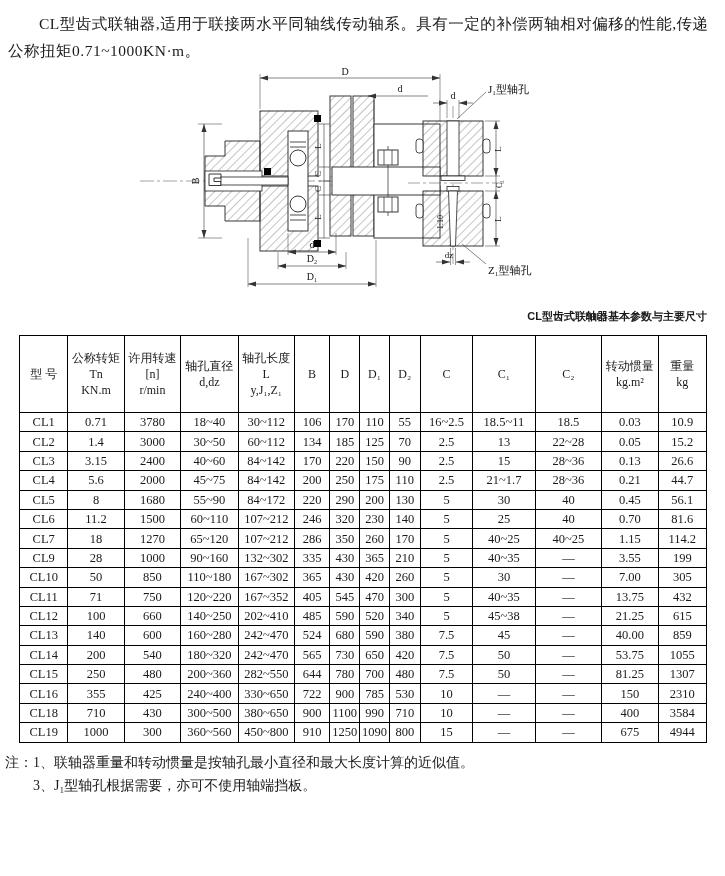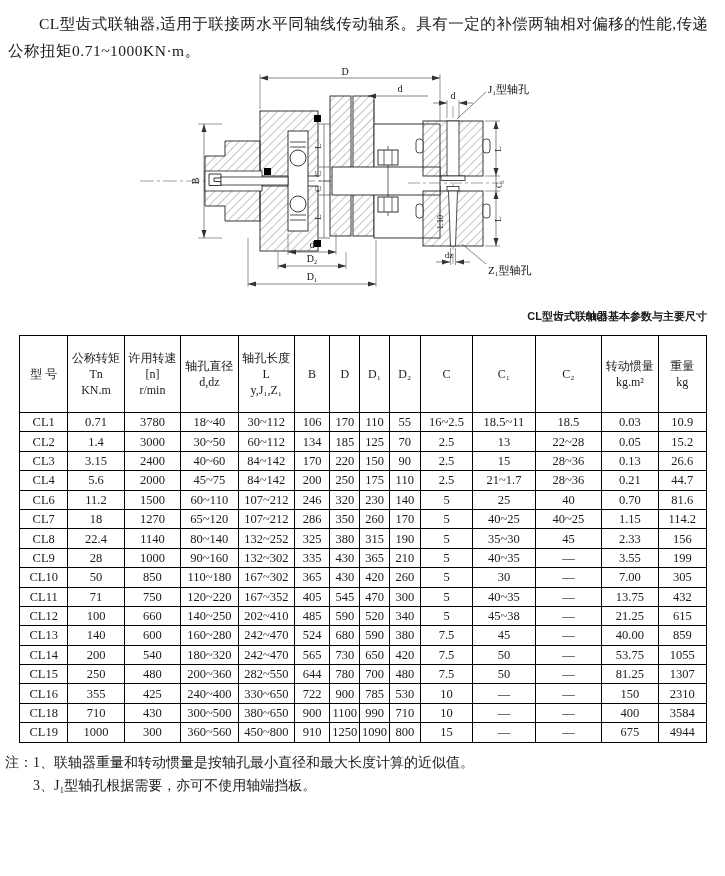--- a/index.html
+++ b/index.html
@@ -260,20 +260,36 @@
           <td>250</td>
           <td>175</td>
           <td>110</td>
           <td>2.5</td>
           <td>21~1.7</td>
           <td>28~36</td>
           <td>0.21</td>
           <td>44.7</td>
         </tr>
         <tr>
+          <td>CL5</td>
+          <td>8</td>
+          <td>1680</td>
+          <td>55~90</td>
+          <td>84~172</td>
+          <td>220</td>
+          <td>290</td>
+          <td>200</td>
+          <td>130</td>
+          <td>5</td>
+          <td>30</td>
+          <td>40</td>
+          <td>0.45</td>
+          <td>56.1</td>
+        </tr>
+        <tr>
           <td>CL6</td>
           <td>11.2</td>
           <td>1500</td>
           <td>60~110</td>
           <td>107~212</td>
           <td>246</td>
           <td>320</td>
           <td>230</td>
           <td>140</td>
           <td>5</td>
@@ -290,36 +306,20 @@
           <td>107~212</td>
           <td>286</td>
           <td>350</td>
           <td>260</td>
           <td>170</td>
           <td>5</td>
           <td>40~25</td>
           <td>40~25</td>
           <td>1.15</td>
           <td>114.2</td>
-        </tr>
-        <tr>
-          <td>CL8</td>
-          <td>22.4</td>
-          <td>1140</td>
-          <td>80~140</td>
-          <td>132~252</td>
-          <td>325</td>
-          <td>380</td>
-          <td>315</td>
-          <td>190</td>
-          <td>5</td>
-          <td>35~30</td>
-          <td>45</td>
-          <td>2.33</td>
-          <td>156</td>
         </tr>
         <tr>
           <td>CL9</td>
           <td>28</td>
           <td>1000</td>
           <td>90~160</td>
           <td>132~302</td>
           <td>335</td>
           <td>430</td>
           <td>365</td>

